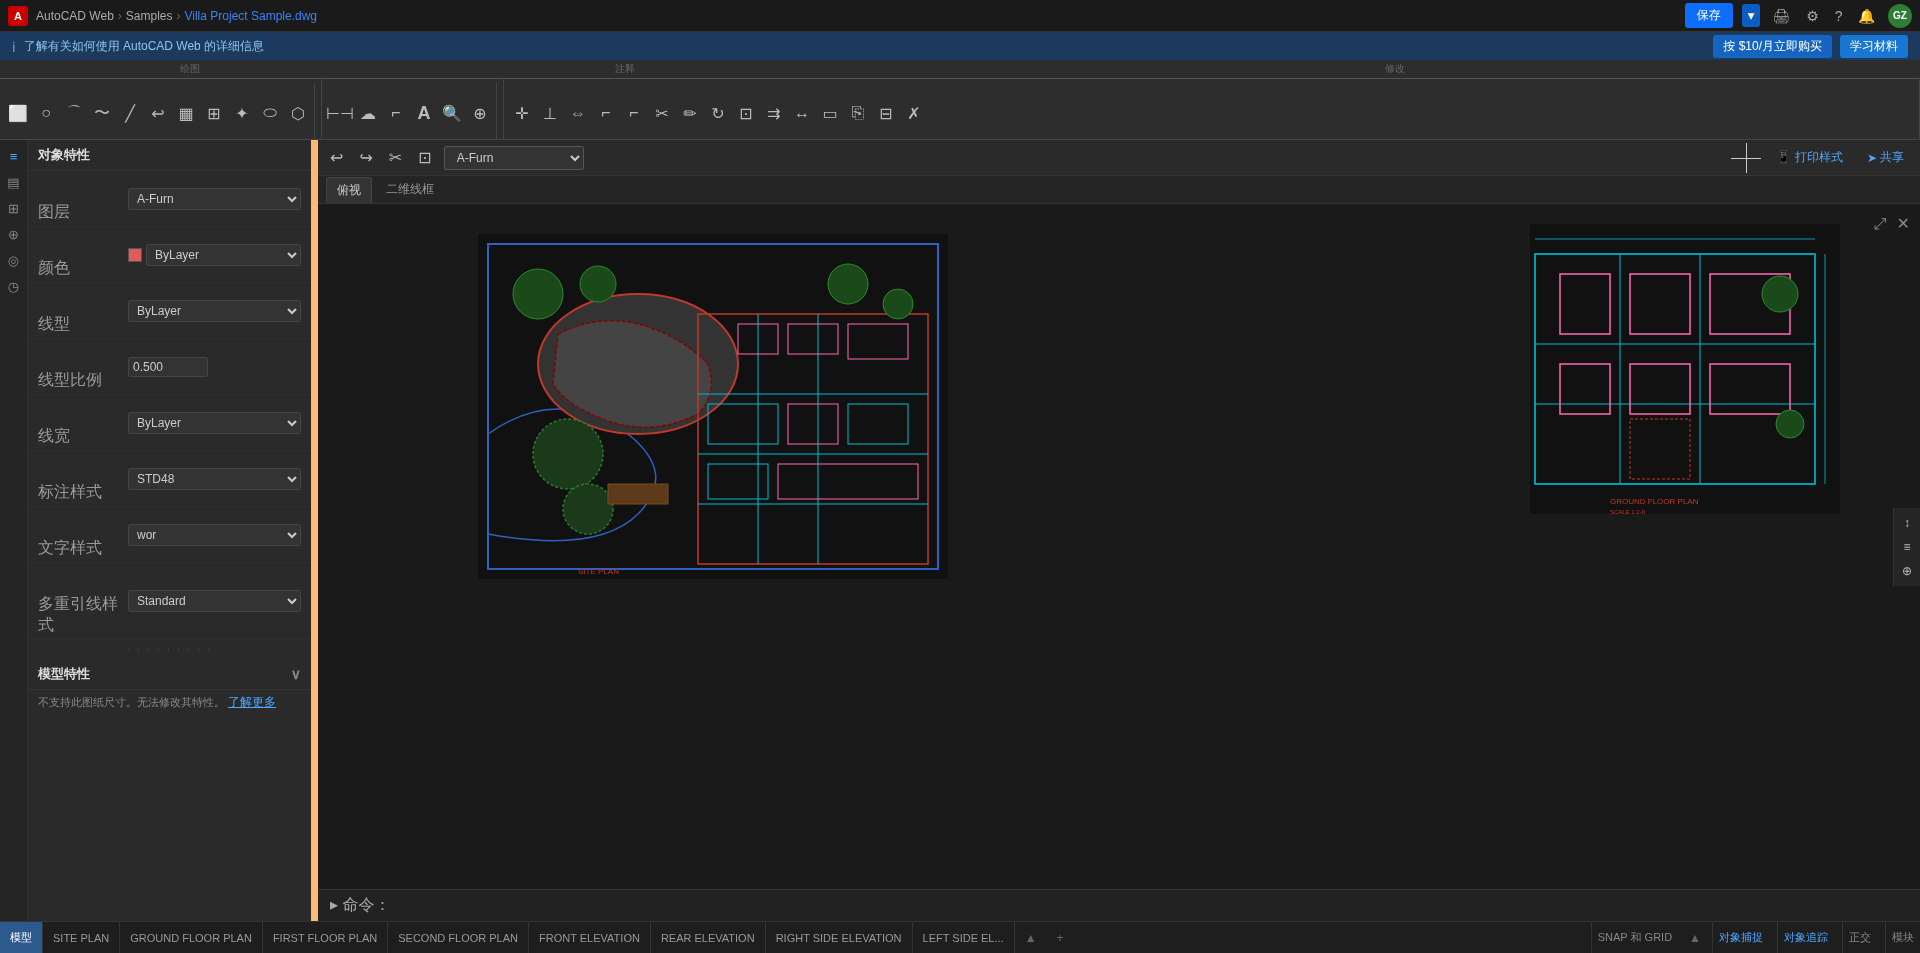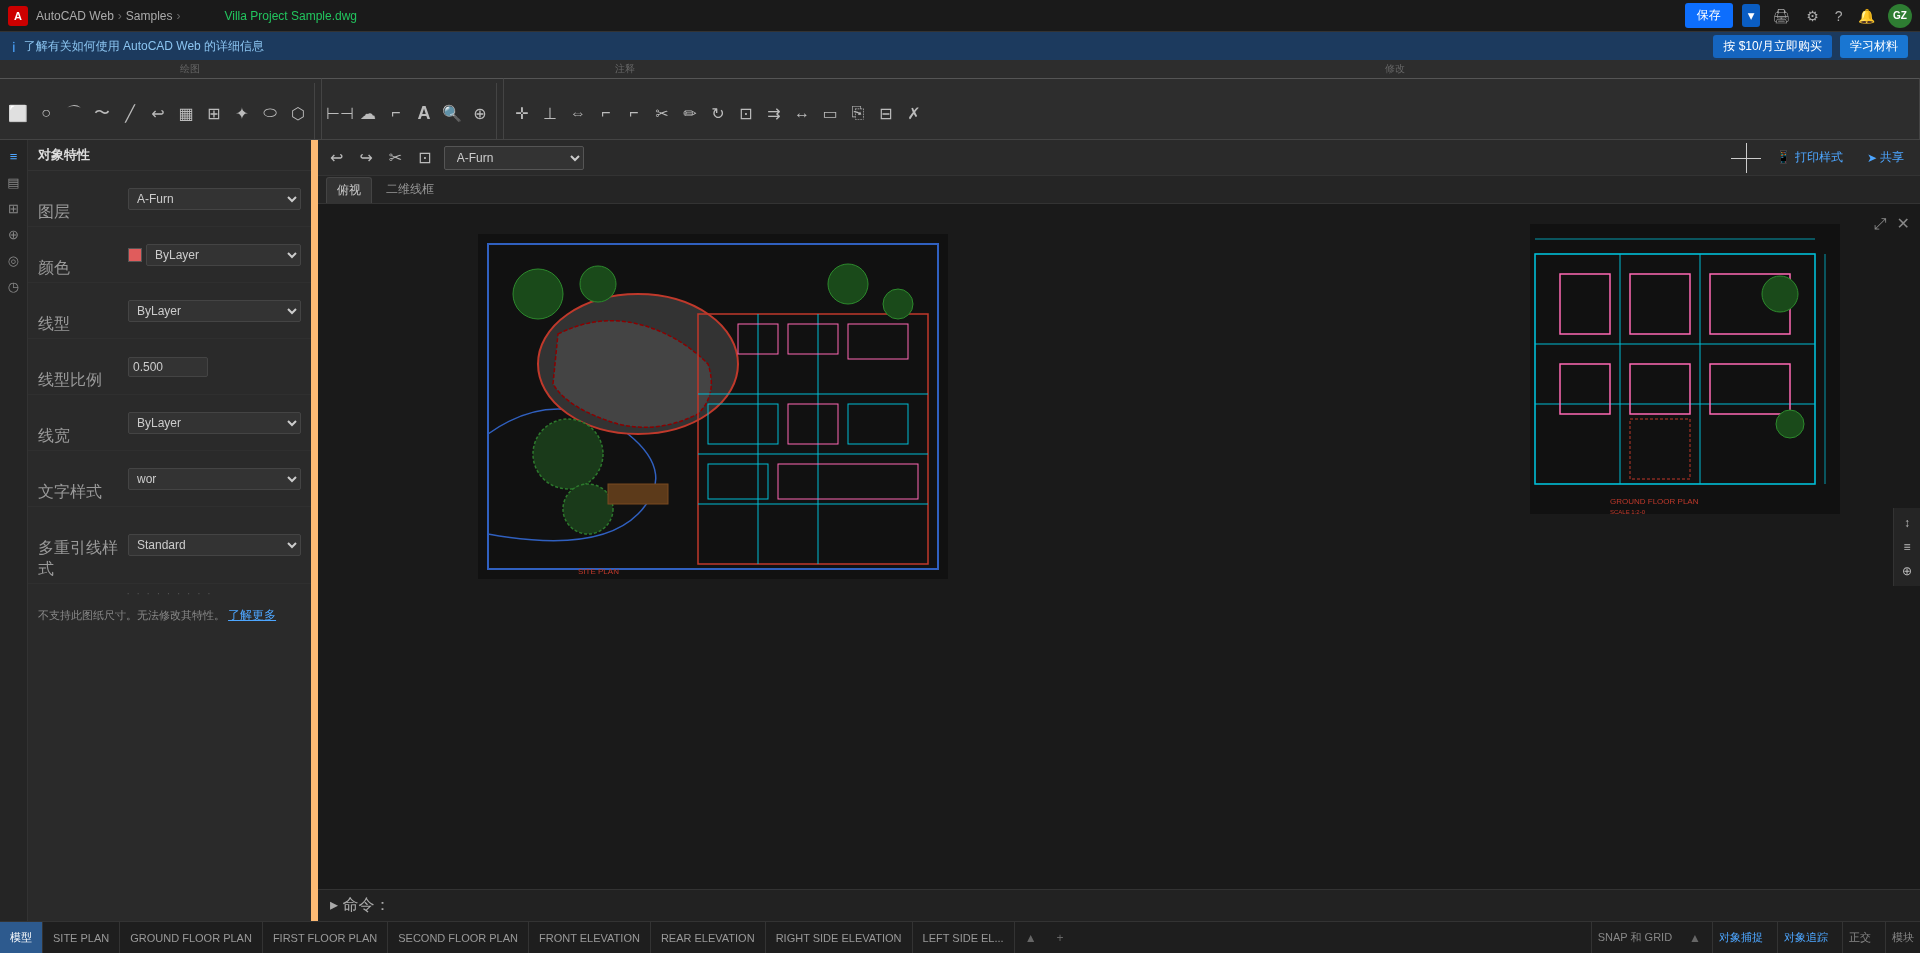--- a/index.html
+++ b/index.html
@@ -3,21 +3,21 @@
   <meta charset="utf-8">
   <style>
     * { margin: 0; padding: 0; box-sizing: border-box; }
     body { width: 1920px; height: 953px; background: #2b2b2b; font-family: 'Microsoft YaHei', 'SimHei', Arial, sans-serif; font-size: 12px; color: #ccc; overflow: hidden; }
 
     
     #topbar { display: flex; align-items: center; background: #1a1a1a; height: 32px; padding: 0 8px; gap: 8px; border-bottom: 1px solid #333; }
     #topbar .app-icon { width: 20px; height: 20px; background: #c00; border-radius: 3px; display: flex; align-items: center; justify-content: center; color: white; font-weight: bold; font-size: 11px; flex-shrink: 0; }
     #topbar .breadcrumb { display: flex; align-items: center; gap: 4px; color: #aaa; font-size: 12px; }
     #topbar .breadcrumb .sep { color: #666; }
-    #topbar .breadcrumb .current { color: #22c55e; margin-left: 40px; }
+    #topbar .breadcrumb .current { color: #3b82f6; }
     #topbar .spacer { flex: 1; }
     #topbar .btn-save { background: #0d6efd; color: white; border: none; padding: 4px 12px; border-radius: 3px; cursor: pointer; font-size: 12px; }
     #topbar .btn-save-arrow { background: #0a5dc2; color: white; border: none; padding: 4px 6px; border-radius: 3px; cursor: pointer; margin-left: 1px; }
     #topbar .icon-btn { background: none; border: none; color: #aaa; cursor: pointer; padding: 4px; font-size: 14px; }
 
     
     #infobar { background: #1c3a5e; height: 28px; display: flex; align-items: center; padding: 0 12px; gap: 8px; font-size: 12px; color: #8bc4f0; }
     #infobar .info-icon { color: #4da6ff; font-size: 14px; }
     #infobar .spacer { flex: 1; }
     #infobar .btn-buy { background: #1565c0; color: white; border: none; padding: 3px 10px; border-radius: 3px; cursor: pointer; font-size: 12px; }
@@ -225,20 +225,28 @@
 
     <div class="prop-row">
       <span class="prop-label">线宽</span>
       <div class="prop-value">
         <select class="prop-select">
           <option>ByLayer</option>
         </select>
       </div>
     </div>
 
+    <div class="prop-row">
+      <span class="prop-label">标注样式</span>
+      <div class="prop-value">
+        <select class="prop-select">
+          <option>STD48</option>
+        </select>
+      </div>
+    </div>
 
     <div class="prop-row">
       <span class="prop-label">文字样式</span>
       <div class="prop-value">
         <select class="prop-select">
           <option>wor</option>
         </select>
       </div>
     </div>
 
@@ -246,20 +254,24 @@
       <span class="prop-label">多重引线样式</span>
       <div class="prop-value">
         <select class="prop-select">
           <option>Standard</option>
         </select>
       </div>
     </div>
 
     <div class="panel-dots">· · · · · · · · ·</div>
 
+    <div class="panel-header" style="display:flex;justify-content:space-between;align-items:center;">
+      <span>模型特性</span>
+      <span style="color:#888;cursor:pointer;font-size:14px;">∨</span>
+    </div>
     <div class="panel-note">
       <span>不支持此图纸尺寸。无法修改其特性。</span>
       <a class="panel-link">了解更多</a>
     </div>
   </div>
 
   <div id="canvas-area">
 
     <div id="canvas-toolbar">
       <button class="canvas-tool-btn">↩</button>

